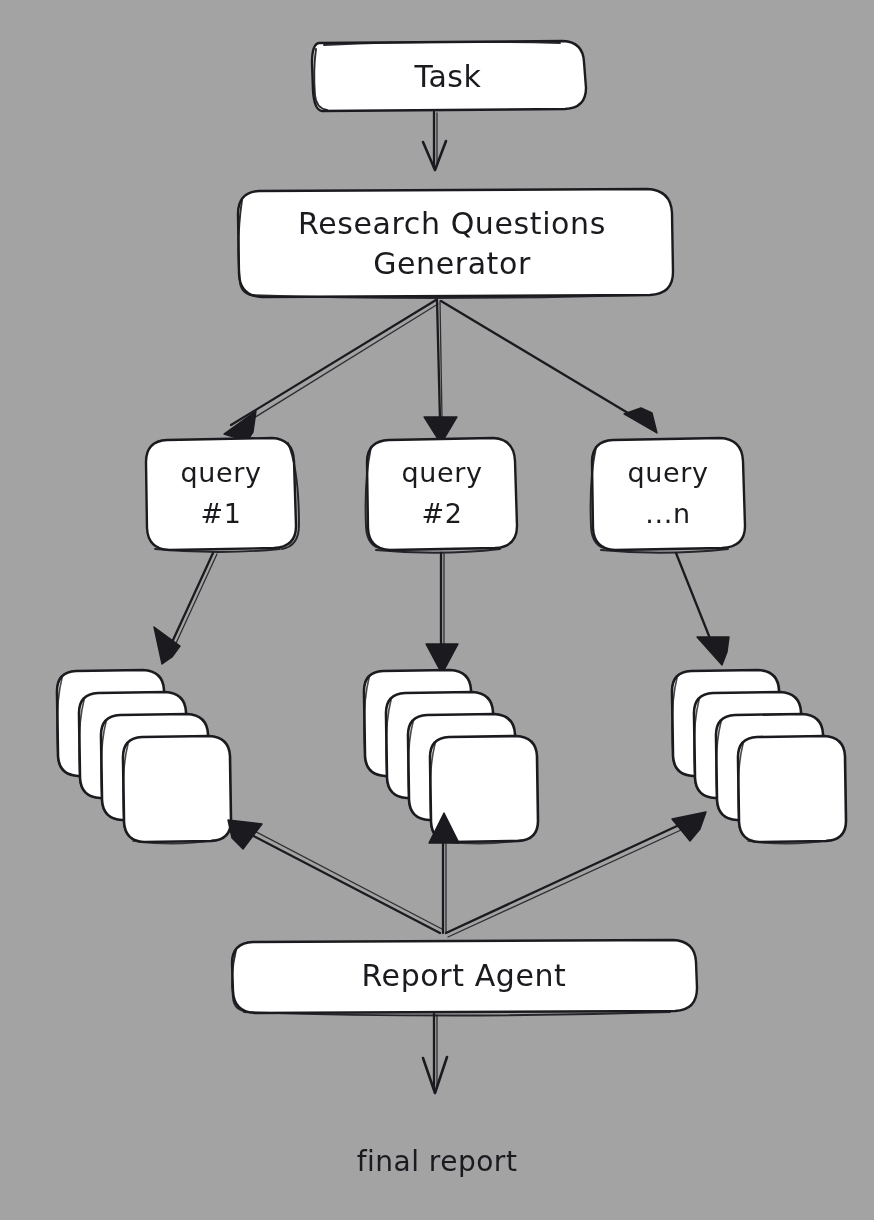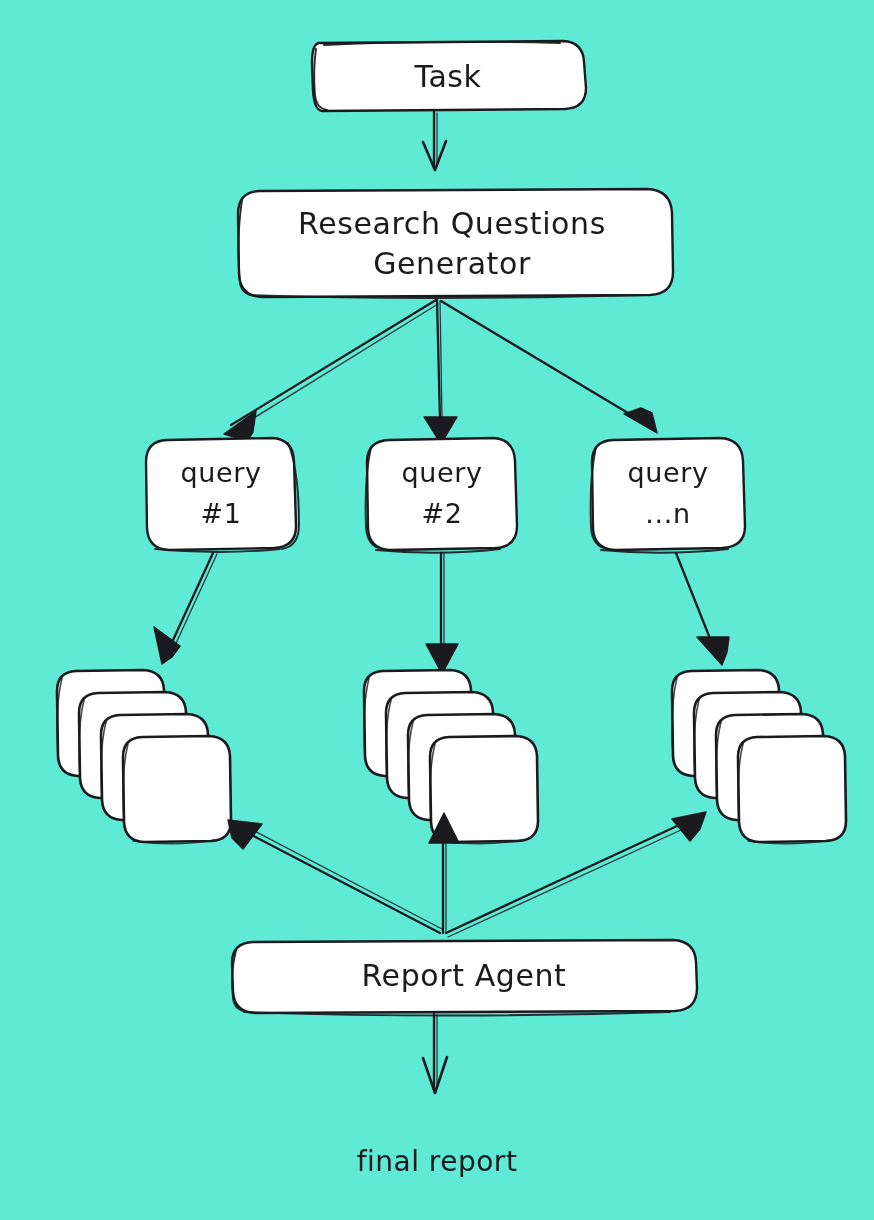--- a/index.html
+++ b/index.html
@@ -11,21 +11,21 @@
   body {
     width: 874px;
     height: 1220px;
     overflow: hidden;
     font-family: "DejaVu Sans", sans-serif;
   }
   #diagram-root {
     position: relative;
     width: 874px;
     height: 1220px;
-    background: #5eead4;
+    background: #a3a3a3;
   }
   svg#flow-svg {
     position: absolute;
     top: 0;
     left: 0;
     width: 874px;
     height: 1220px;
     display: block;
   }
   .node-shape {

